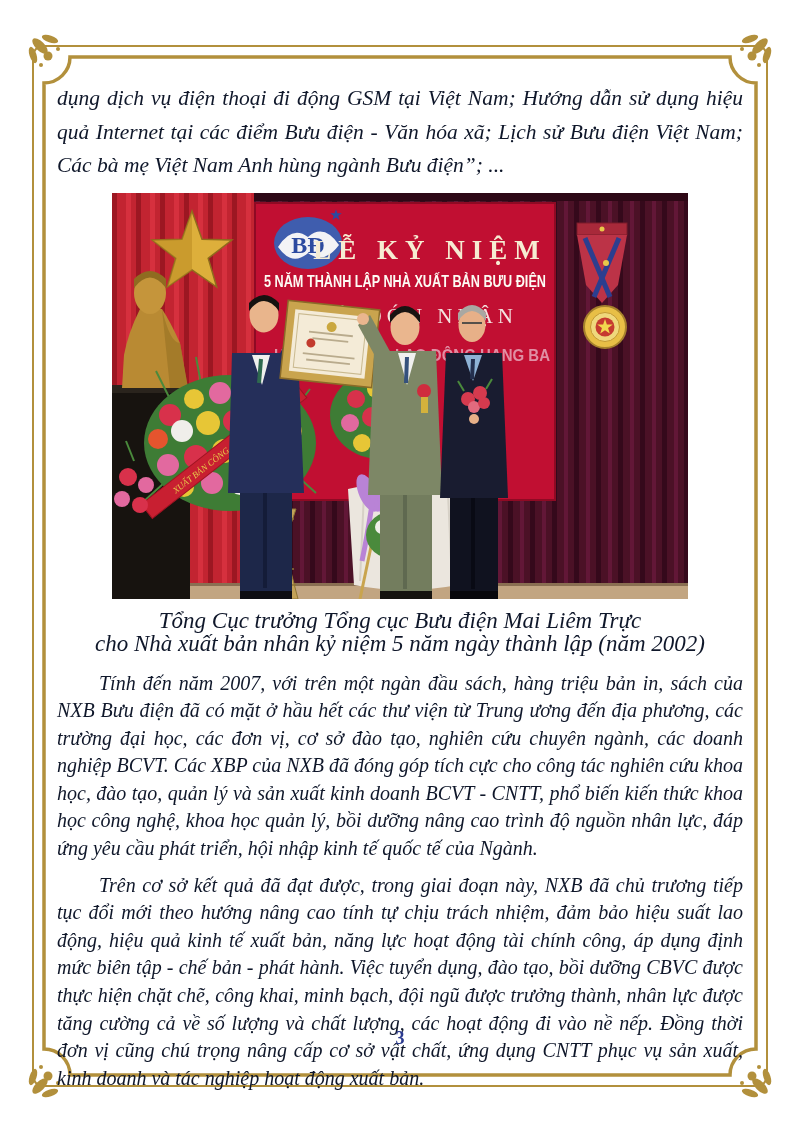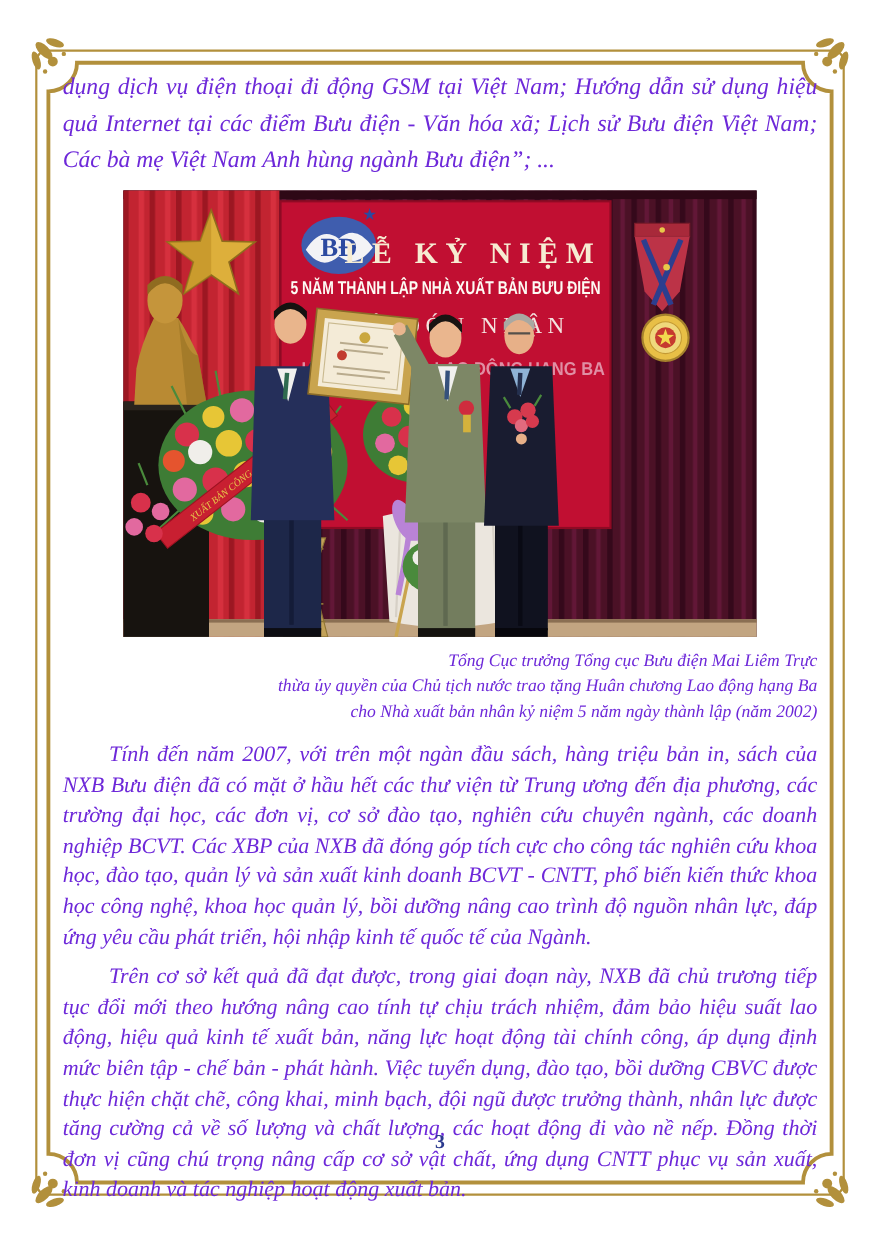--- a/index.html
+++ b/index.html
@@ -2,29 +2,29 @@
 <html><head>
 <meta charset="utf-8">
 <style>
   html,body{margin:0;padding:0;background:#ffffff;}
   .page{
     position:relative;width:800px;height:1132px;background:#ffffff;
     overflow:hidden;font-family:"Liberation Serif","DejaVu Serif",serif;
   }
   .frame-svg{position:absolute;left:0;top:0;width:800px;height:1132px;pointer-events:none;}
   .content{
-    position:absolute;left:57px;top:62px;width:686px;color:#6d28d9;
+    position:absolute;left:57px;top:82px;width:686px;color:#0f172a;
   }
   .intro{
     font-style:italic;font-size:21.5px;line-height:33.5px;text-align:justify;
     margin:0 0 10px 0;
   }
   .photo-wrap{width:576px;height:406px;margin:4px auto 10px auto;position:relative;}
   .photo-wrap svg{display:block;}
-  .caption{ text-align:right;font-style:italic;font-size:16px;line-height:23.5px;margin:2px 0 14px 0;}
+  .caption{ text-align:center;font-style:italic;font-size:23px;line-height:23.5px;margin:2px 0 14px 0;}
   .body-par{
     font-size:20px;line-height:27.6px;text-align:justify;text-indent:42px;
     margin:0 0 9px 0;
     font-style:italic;
   }
   .page-number{
     position:absolute;left:0;top:1028px;width:800px;text-align:center;
     font-size:18px;font-weight:bold;color:#2b3a8f;
     font-family:"Liberation Serif","DejaVu Serif",serif;
   }
@@ -264,21 +264,20 @@
           </g>
           <ellipse cx="360" cy="132" rx="13.5" ry="17" fill="#e7b088"></ellipse>
           <path d="M346,128 Q360,108 374,128 L374,120 Q360,104 346,120 Z" fill="#a9a8a2"></path>
           <line x1="350" y1="130" x2="370" y2="130" stroke="#55504a" stroke-width="2"></line>
         </g>
       </svg>
     </div>
 
     <div class="caption">
       <div>Tổng Cục trưởng Tổng cục Bưu điện Mai Liêm Trực</div>
-      <div>thừa ủy quyền của Chủ tịch nước trao tặng Huân chương Lao động hạng Ba</div>
       <div>cho Nhà xuất bản nhân kỷ niệm 5 năm ngày thành lập (năm 2002)</div>
     </div>
 
     <p class="body-par">Tính đến năm 2007, với trên một ngàn đầu sách, hàng triệu bản in, sách của NXB Bưu điện đã có mặt ở hầu hết các thư viện từ Trung ương đến địa phương, các trường đại học, các đơn vị, cơ sở đào tạo, nghiên cứu chuyên ngành, các doanh nghiệp BCVT. Các XBP của NXB đã đóng góp tích cực cho công tác nghiên cứu khoa học, đào tạo, quản lý và sản xuất kinh doanh BCVT - CNTT, phổ biến kiến thức khoa học công nghệ, khoa học quản lý, bồi dưỡng nâng cao trình độ nguồn nhân lực, đáp ứng yêu cầu phát triển, hội nhập kinh tế quốc tế của Ngành.</p>
     <p class="body-par">Trên cơ sở kết quả đã đạt được, trong giai đoạn này, NXB đã chủ trương tiếp tục đổi mới theo hướng nâng cao tính tự chịu trách nhiệm, đảm bảo hiệu suất lao động, hiệu quả kinh tế xuất bản, năng lực hoạt động tài chính công, áp dụng định mức biên tập - chế bản - phát hành. Việc tuyển dụng, đào tạo, bồi dưỡng CBVC được thực hiện chặt chẽ, công khai, minh bạch, đội ngũ được trưởng thành, nhân lực được tăng cường cả về số lượng và chất lượng, các hoạt động đi vào nề nếp. Đồng thời đơn vị cũng chú trọng nâng cấp cơ sở vật chất, ứng dụng CNTT phục vụ sản xuất, kinh doanh và tác nghiệp hoạt động xuất bản.</p>
   </div>
 
   <div class="page-number">3</div>
 </div>
 

